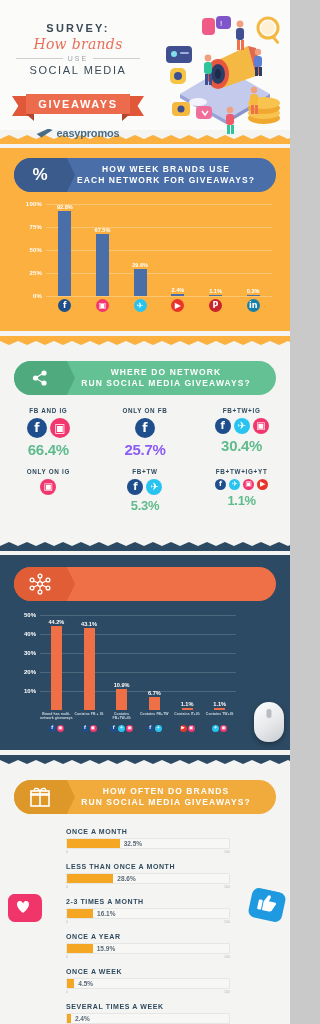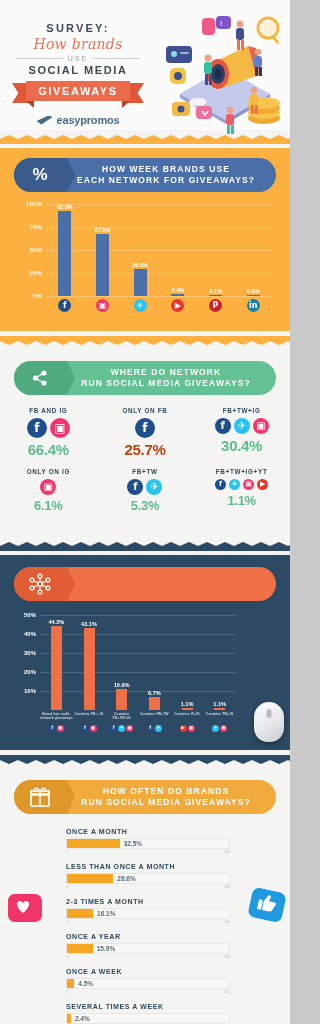--- a/index.html
+++ b/index.html
@@ -16,21 +16,21 @@
   .hero-inner { display:flex; height:100%; }
   .hero-left { width:152px; padding:16px 6px 0 10px; text-align:center; }
   .hero-right { flex:1; position:relative; }
 
   .t-survey { font-size:11px; letter-spacing:2.2px; color:#3a4a56; font-weight:bold; }
   .t-script { font-family:"DejaVu Serif", serif; font-style:italic; font-size:14px;
               color:#e8705a; margin-top:2px; letter-spacing:.3px; }
   .t-use-row { display:flex; align-items:center; gap:5px; margin:3px 6px 2px 6px; }
   .t-use-row .ln { flex:1; height:1px; background:#cfcfcf; }
   .t-use { font-size:7px; letter-spacing:2px; color:#9aa2a8; }
-  .t-sm { font-size:11px; letter-spacing:1.6px; color:#3a4a56; font-weight:bold; margin-bottom:5px; }
+  .t-sm { font-size:11px; letter-spacing:1.6px; color:#3a4a56; font-weight:normal; margin-bottom:18px; }
 
   .ribbon { position:relative; margin:0 2px; height:20px; }
   .ribbon .body { position:absolute; left:14px; right:14px; top:0; height:20px;
                   background:#ec6b4d; display:flex; align-items:center; justify-content:center; }
   .ribbon .body span { color:#fff; font-size:11px; font-weight:bold; letter-spacing:1.6px; }
   .ribbon .tail { position:absolute; top:2px; width:16px; height:20px; background:#e0573a; }
   .ribbon .tail.l { left:0; clip-path:polygon(0 0,100% 0,100% 100%,0 100%,40% 50%); }
   .ribbon .tail.r { right:0; clip-path:polygon(0 0,100% 0,60% 50%,100% 100%,0 100%); }
   .ribbon .notch { position:absolute; top:20px; width:8px; height:7px; background:#b3442d; }
   .ribbon .notch.l { left:14px; clip-path:polygon(0 0,100% 0,100% 100%); }
@@ -366,37 +366,36 @@
             <span class="sico lg" style="background: rgb(31, 78, 140);">f</span>
             <span class="sico lg" style="background: rgb(242, 55, 111);">▣</span>
           </div>
           <div class="val" style="color: rgb(95, 187, 140);">66.4%</div>
         </div>
         <div class="cell">
           <div class="lbl">ONLY ON FB</div>
           <div class="row">
             <span class="sico lg" style="background: rgb(31, 78, 140);">f</span>
           </div>
-          <div class="val" style="color: #c2410c;">25.7%</div>
+          <div class="val" style="color: #8b5cf6;">25.7%</div>
         </div>
         <div class="cell">
           <div class="lbl">FB+TW+IG</div>
           <div class="row">
             <span class="sico md" style="background: rgb(31, 78, 140);">f</span>
             <span class="sico md" style="background: rgb(41, 195, 240);">✈</span>
             <span class="sico md" style="background: rgb(242, 55, 111);">▣</span>
           </div>
           <div class="val" style="color: rgb(95, 187, 140);">30.4%</div>
         </div>
         <div class="cell small">
           <div class="lbl">ONLY ON IG</div>
           <div class="row">
             <span class="sico md" style="background: rgb(242, 55, 111);">▣</span>
           </div>
-          <div class="val" style="color: rgb(95, 187, 140);">6.1%</div>
         </div>
         <div class="cell small">
           <div class="lbl">FB+TW</div>
           <div class="row">
             <span class="sico md" style="background: rgb(31, 78, 140);">f</span>
             <span class="sico md" style="background: rgb(41, 195, 240);">✈</span>
           </div>
           <div class="val" style="color: rgb(95, 187, 140);">5.3%</div>
         </div>
         <div class="cell small">

